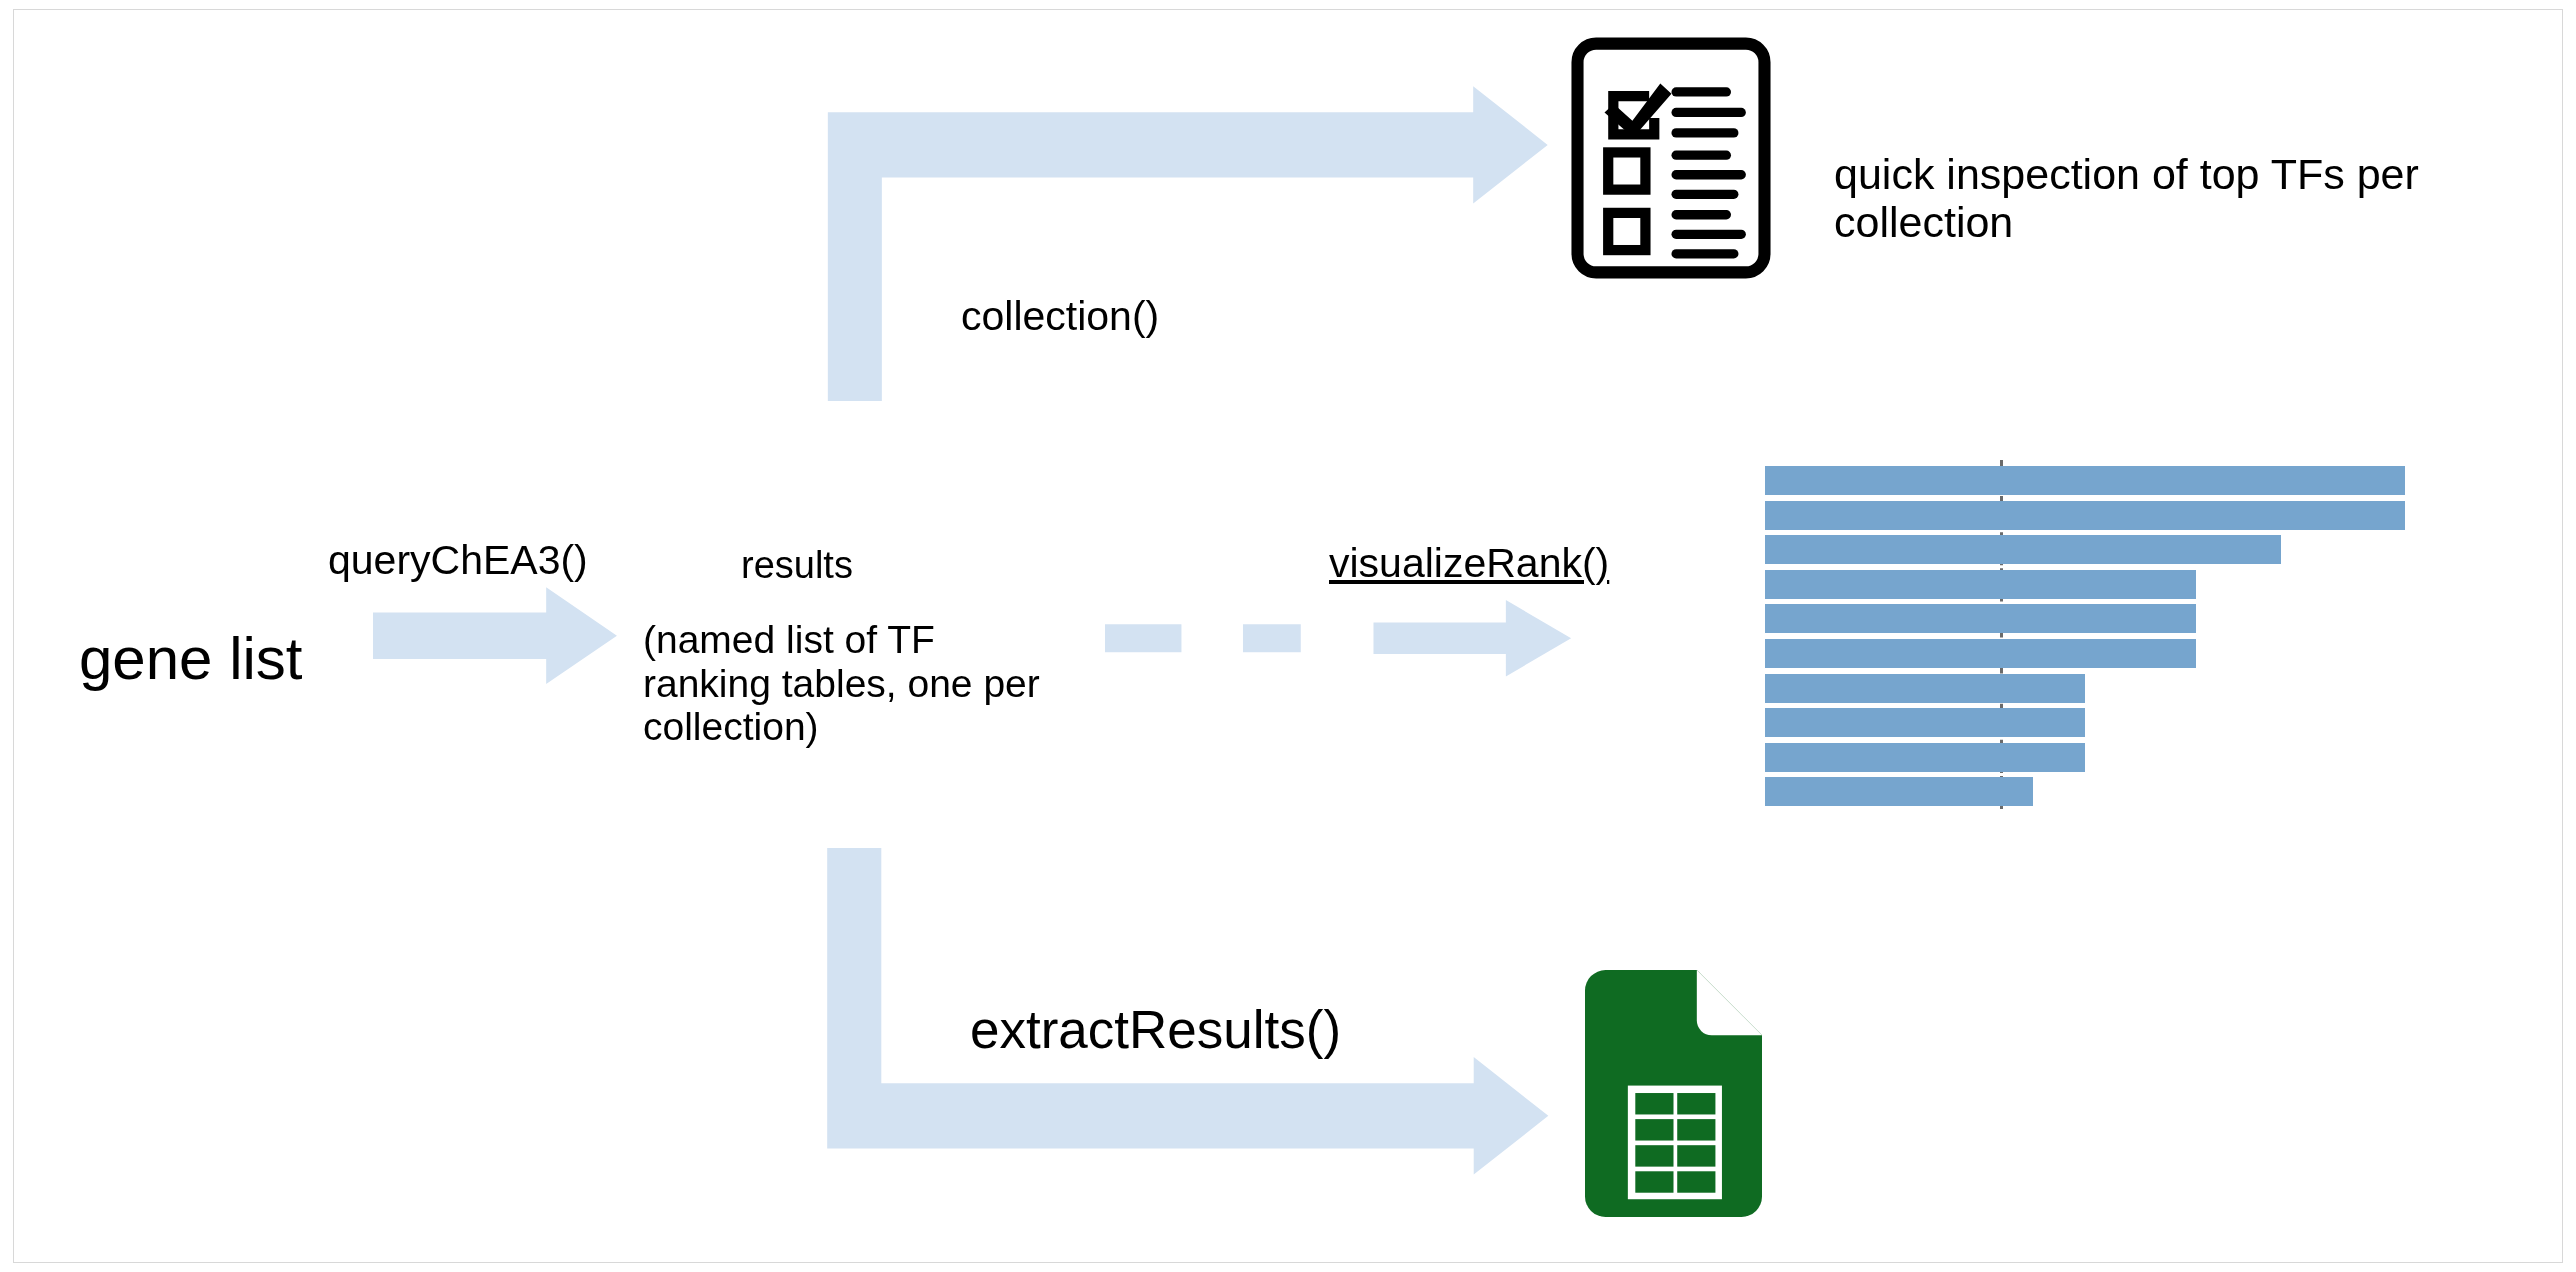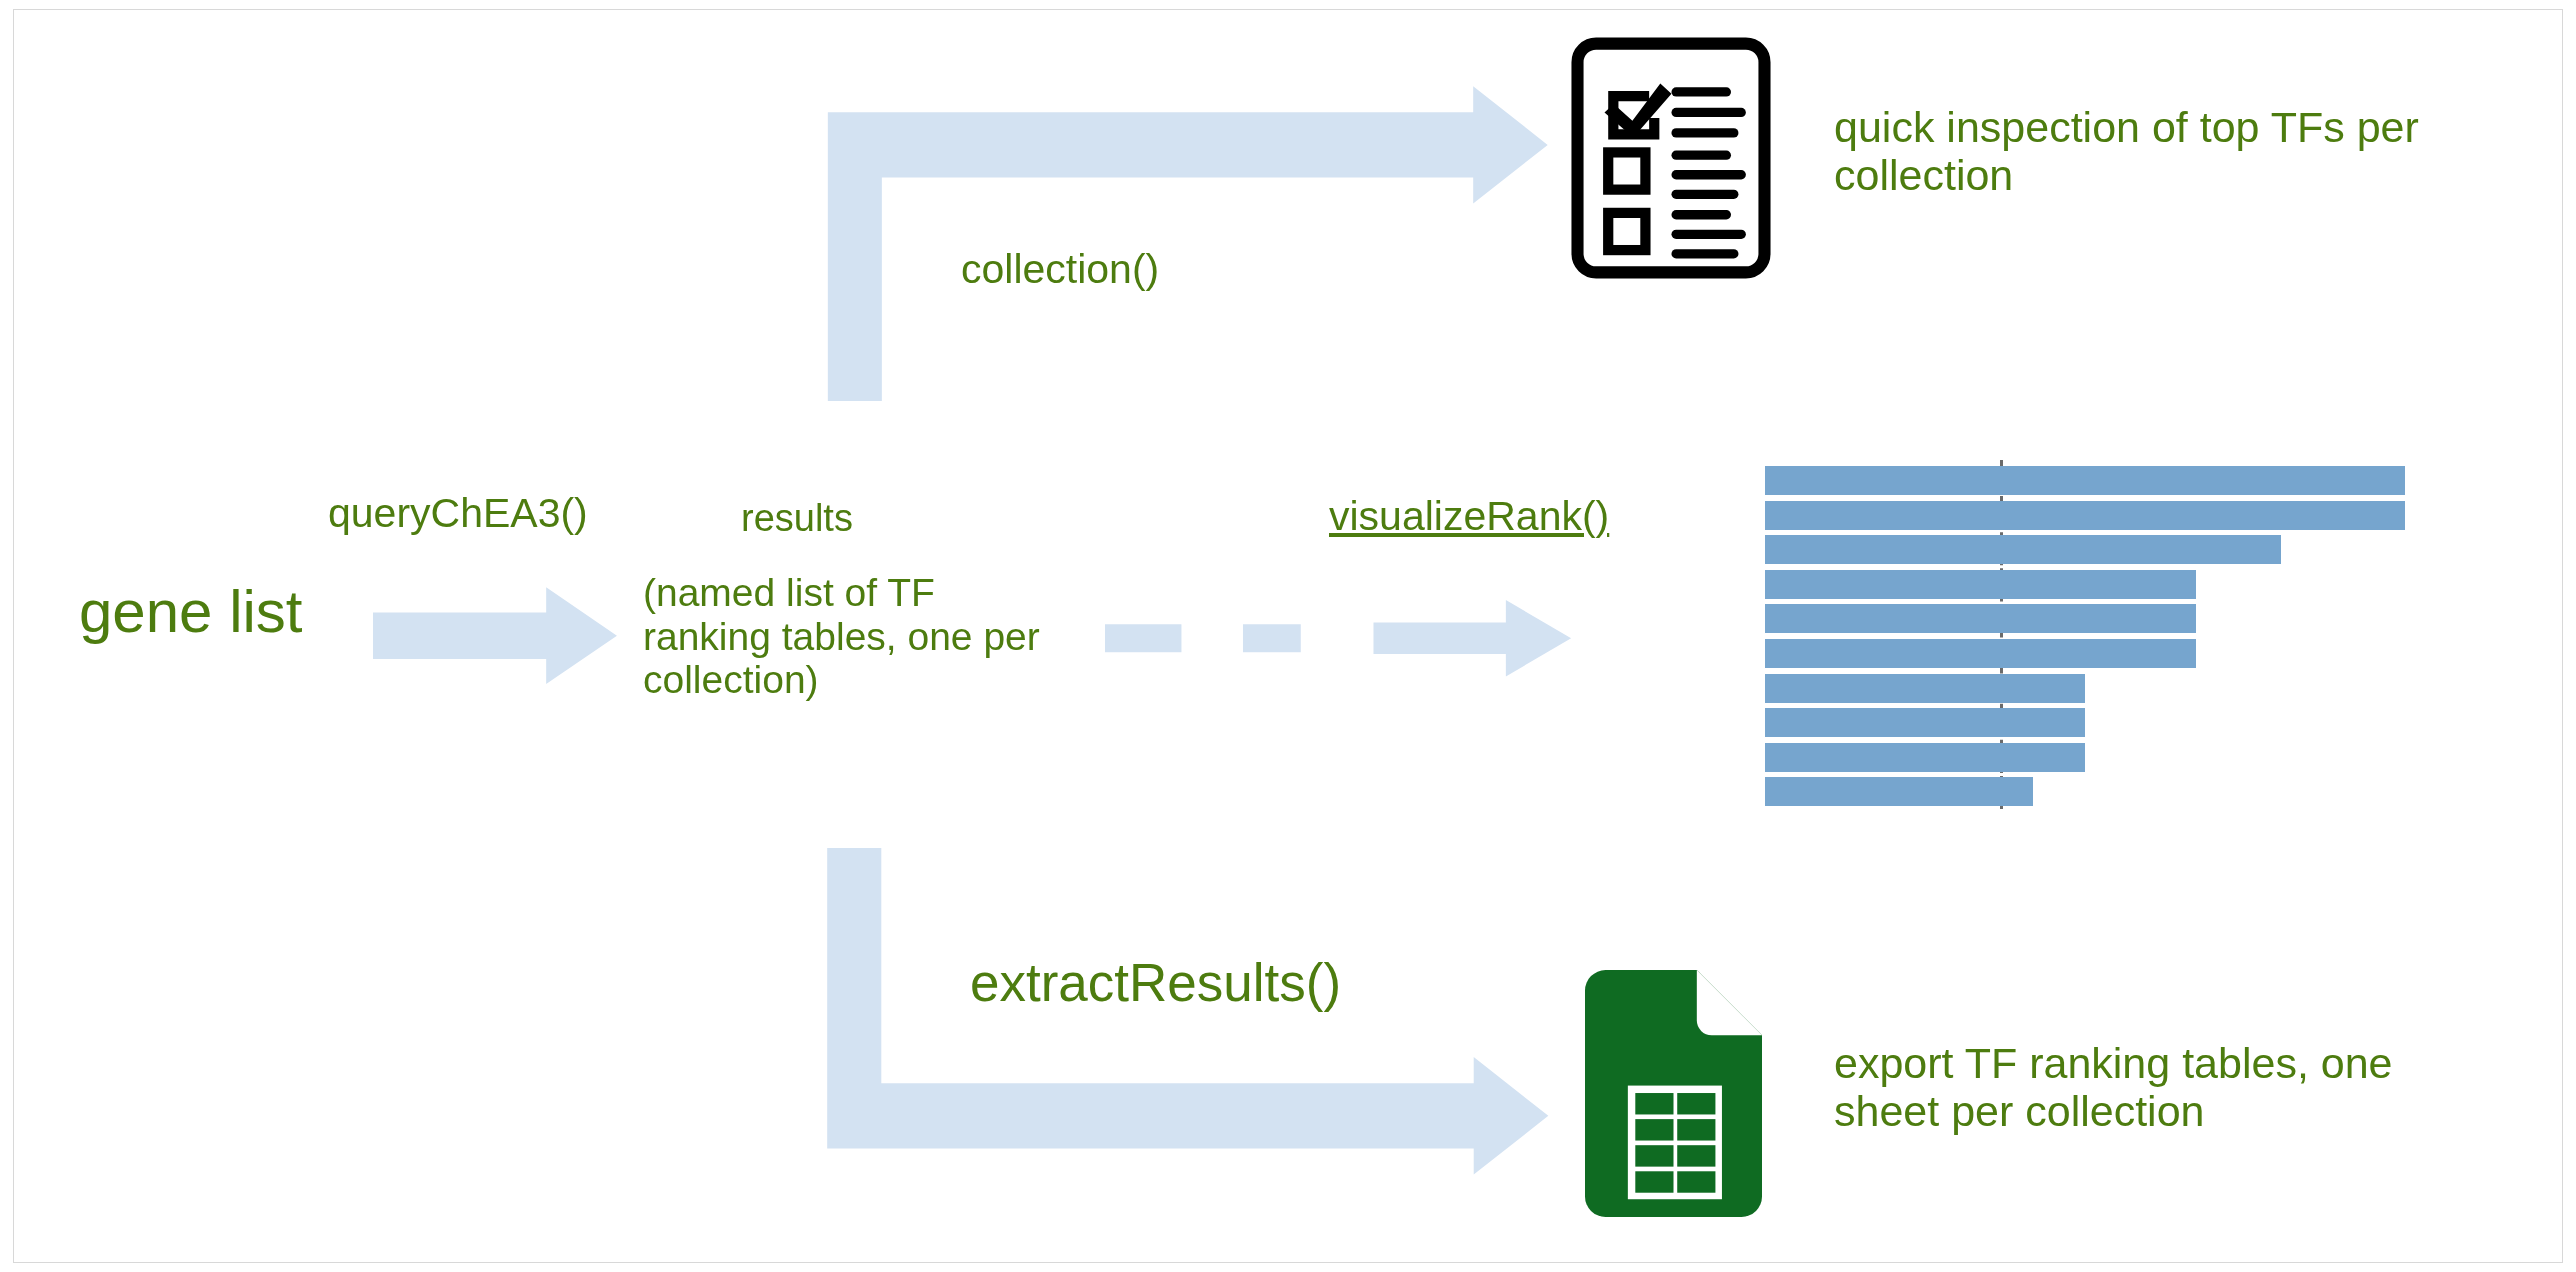--- a/index.html
+++ b/index.html
@@ -23,23 +23,24 @@
     top: 9.3px;
     width: 2550px;
     height: 1254px;
     border: 1.9px solid #d8d8d8;
     box-sizing: border-box;
     pointer-events: none;
   }
 
   .txt {
     position: absolute;
-    color: #4d7c0f;
+    color: #000000;
     white-space: pre;
     line-height: 1.12;
+    margin-top: 47px;
   }
 
   
   #gene-list-label {
     left: 79px; top: 578px;
     font-size: 60px;
   }
   #query-fn-label {
     left: 328px; top: 491px;
     font-size: 41px;
@@ -219,16 +220,15 @@
     <rect x="54" y="132" width="41" height="23" fill="#0F6B22"></rect>
     <rect x="99" y="132" width="41" height="23" fill="#0F6B22"></rect>
     <rect x="54" y="160" width="41" height="23" fill="#0F6B22"></rect>
     <rect x="99" y="160" width="41" height="23" fill="#0F6B22"></rect>
     <rect x="54" y="188" width="41" height="23" fill="#0F6B22"></rect>
     <rect x="99" y="188" width="41" height="23" fill="#0F6B22"></rect>
     <rect x="54" y="216" width="41" height="23" fill="#0F6B22"></rect>
     <rect x="99" y="216" width="41" height="23" fill="#0F6B22"></rect>
   </svg>
 
-  <div class="txt" id="export-caption">export TF ranking tables, one sheet per collection</div>
 
 </div>
 
 
 </body></html>

